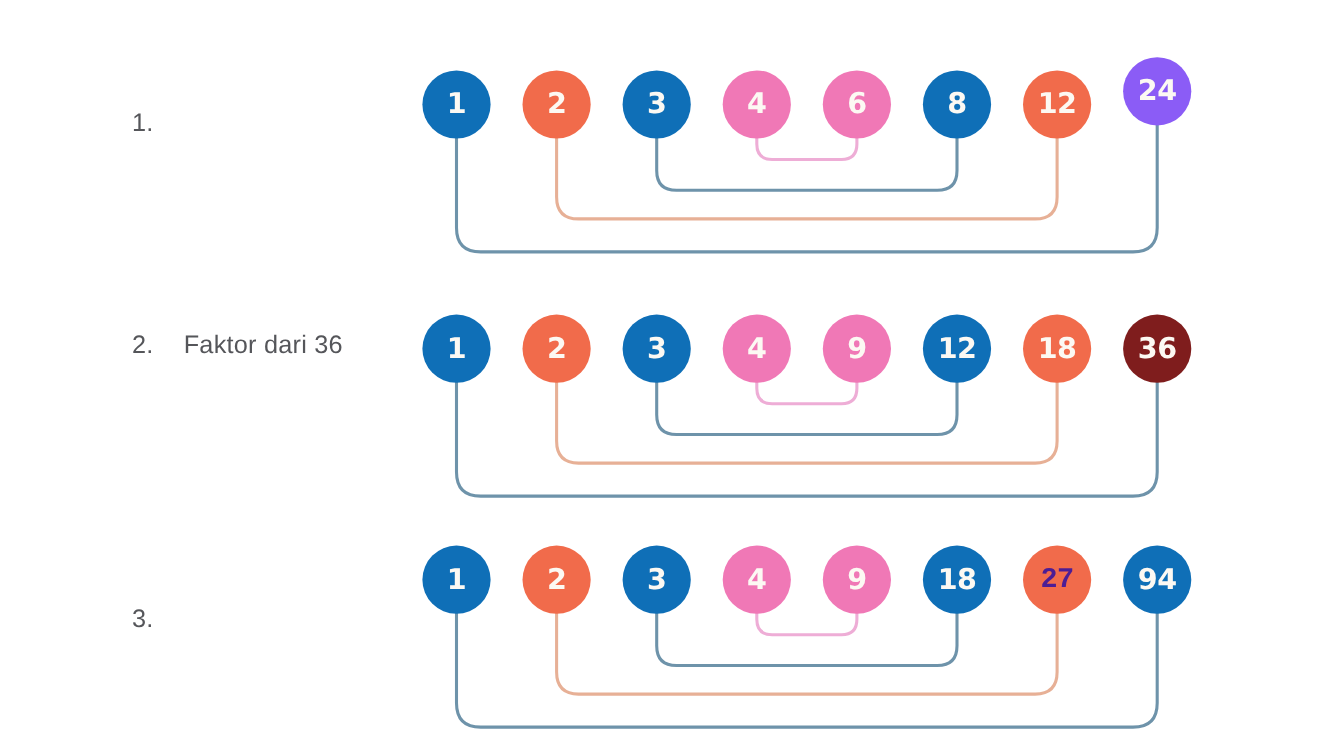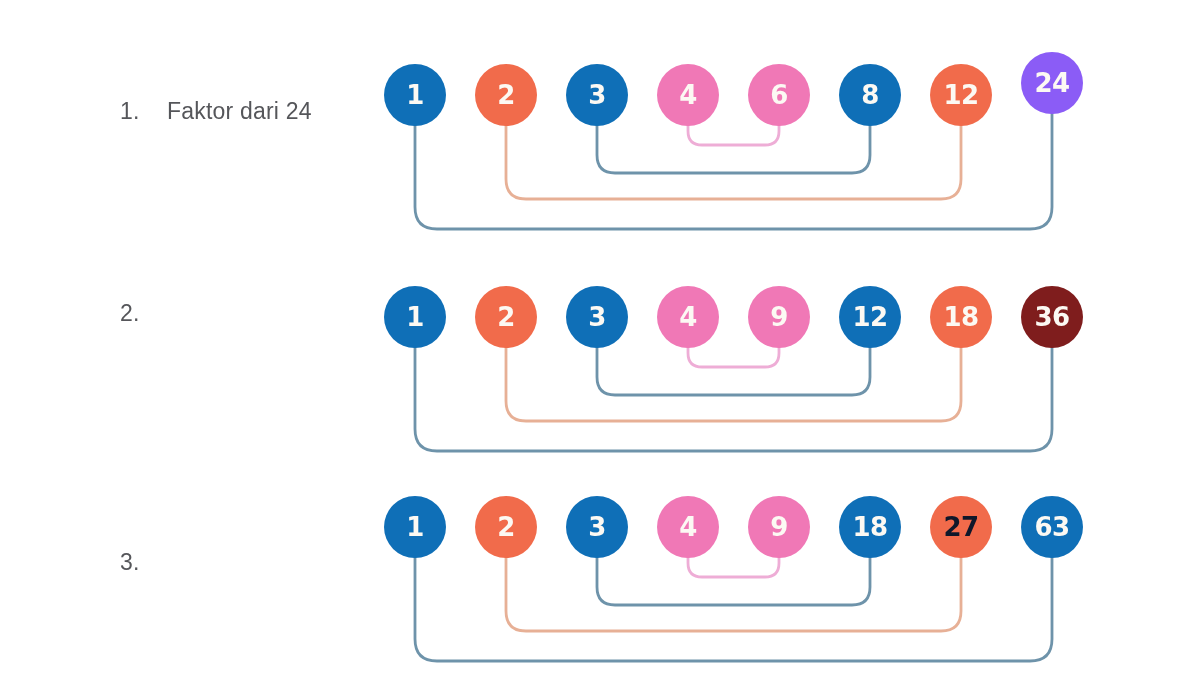--- a/index.html
+++ b/index.html
@@ -51,25 +51,25 @@
       <path d="M 506 317 V 401 Q 506 421 526 421 H 941 Q 961 421 961 401 V 317" fill="none" stroke="#e7b096" stroke-width="2.8"></path>
       <path d="M 415 317 V 429 Q 415 451 437 451 H 1030 Q 1052 451 1052 429 V 317" fill="none" stroke="#6e93aa" stroke-width="2.8"></path>
       <path d="M 688 527 V 563 Q 688 577 702 577 H 765 Q 779 577 779 563 V 527" fill="none" stroke="#eeadd6" stroke-width="2.8"></path>
       <path d="M 597 527 V 587 Q 597 605 615 605 H 852 Q 870 605 870 587 V 527" fill="none" stroke="#6e93aa" stroke-width="2.8"></path>
       <path d="M 506 527 V 611 Q 506 631 526 631 H 941 Q 961 631 961 611 V 527" fill="none" stroke="#e7b096" stroke-width="2.8"></path>
       <path d="M 415 527 V 639 Q 415 661 437 661 H 1030 Q 1052 661 1052 639 V 527" fill="none" stroke="#6e93aa" stroke-width="2.8"></path>
     </svg>
 
   <div class="row-label row-label-1">
     <span class="num">1.</span>
-    <span class="txt">Faktor dari 24</span>
   </div>
 
   <div class="row-label row-label-2">
     <span class="num">2.</span>
+    <span class="txt">Faktor dari 36</span>
   </div>
 
   <div class="row-label row-label-3">
     <span class="num">3.</span>
   </div>
 
   <div id="circle-layer">
       <div>
         <div class="circle" style="left: 384px; top: 64px; background: rgb(15, 111, 183); color: rgb(252, 249, 243);">1</div>
         <div class="circle" style="left: 475px; top: 64px; background: rgb(241, 107, 75); color: rgb(252, 249, 243);">2</div>
@@ -90,18 +90,18 @@
         <div class="circle" style="left: 930px; top: 286px; background: rgb(241, 107, 75); color: rgb(252, 249, 243);">18</div>
         <div class="circle" style="left: 1021px; top: 286px; background: #7f1d1d; color: rgb(252, 249, 243);">36</div>
       </div>
       <div>
         <div class="circle" style="left: 384px; top: 496px; background: rgb(15, 111, 183); color: rgb(252, 249, 243);">1</div>
         <div class="circle" style="left: 475px; top: 496px; background: rgb(241, 107, 75); color: rgb(252, 249, 243);">2</div>
         <div class="circle" style="left: 566px; top: 496px; background: rgb(15, 111, 183); color: rgb(252, 249, 243);">3</div>
         <div class="circle" style="left: 657px; top: 496px; background: rgb(240, 120, 182); color: rgb(252, 249, 243);">4</div>
         <div class="circle" style="left: 748px; top: 496px; background: rgb(240, 120, 182); color: rgb(252, 249, 243);">9</div>
         <div class="circle" style="left: 839px; top: 496px; background: rgb(15, 111, 183); color: rgb(252, 249, 243);">18</div>
-        <div class="circle" style="left: 930px; top: 496px; background: rgb(241, 107, 75); color: #0f172a;">27</div>
-        <div class="circle" style="left: 1021px; top: 496px; background: rgb(15, 111, 183); color: rgb(252, 249, 243);">63</div>
+        <div class="circle" style="left: 930px; top: 496px; background: rgb(241, 107, 75); color: #4c1d95; font-family: Liberation Mono, monospace;">27</div>
+        <div class="circle" style="left: 1021px; top: 496px; background: rgb(15, 111, 183); color: rgb(252, 249, 243);">94</div>
       </div>
     </div>
 
 </div>
 
 </body></html>

